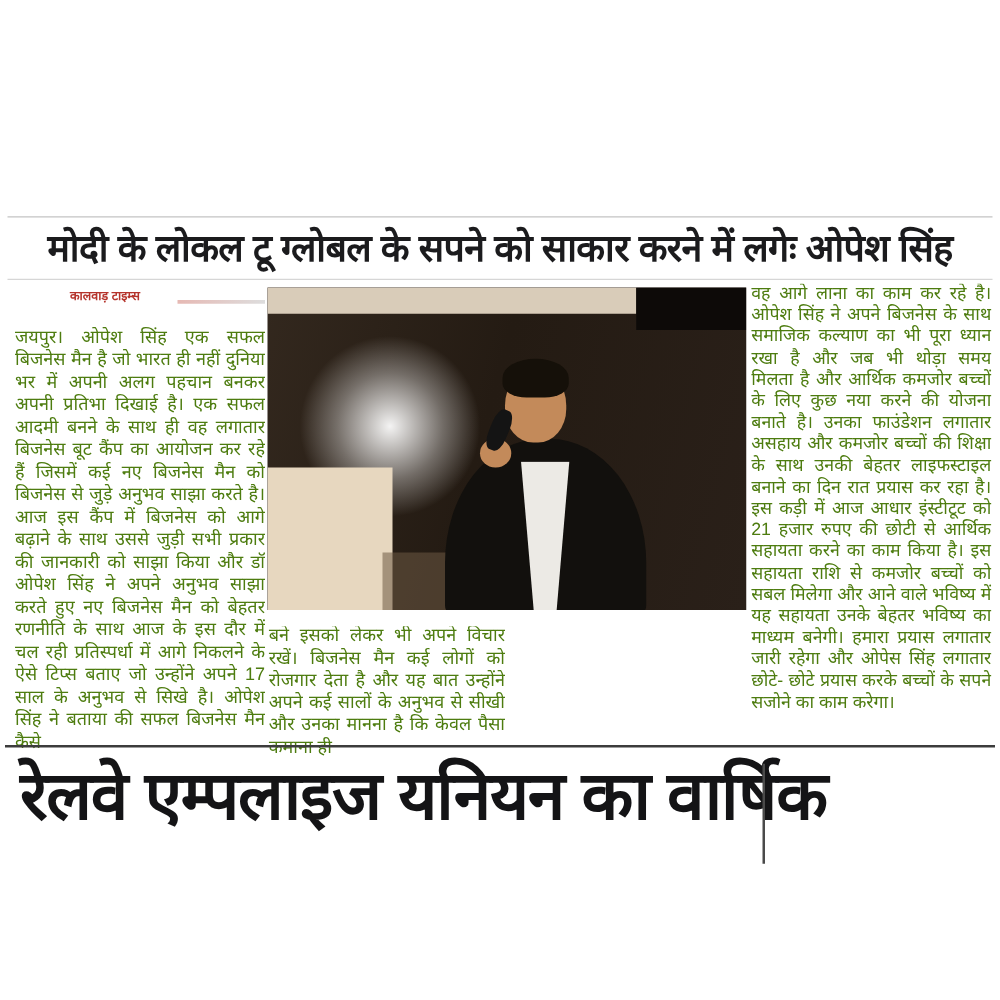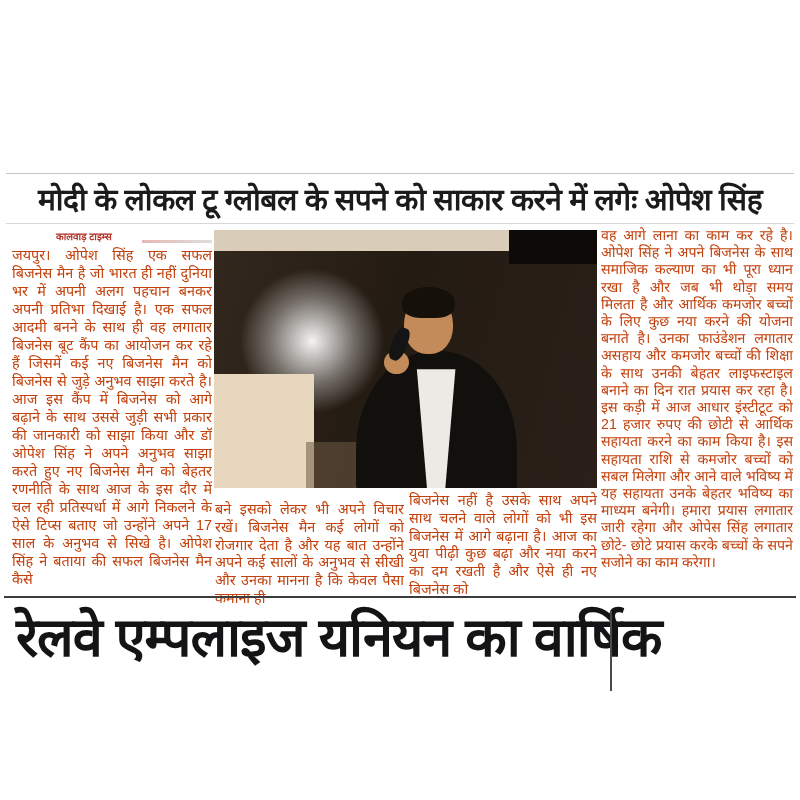--- a/index.html
+++ b/index.html
@@ -18,23 +18,23 @@
   .byline{
     position:absolute;left:56px;top:229px;
     font-size:10px;font-weight:bold;color:#b5342c;
   }
   .byline-line{
     position:absolute;left:142px;top:240px;width:70px;height:3px;
     background:linear-gradient(to right,#e6b9b4,#dddddd);
   }
   .col{
     position:absolute;font-size:14.4px;line-height:18px;text-align:justify;
-    color:#c2410c;overflow:hidden;
+    color:#4d7c0f;overflow:hidden;
   }
-  .col-left{left:12px;top:246px;width:200px;height:345px;}
+  .col-left{left:12px;top:261px;width:200px;height:345px;}
   .col-mid-left{left:215px;top:501px;width:189px;height:108px;line-height:17.8px;}
   .col-mid-right{left:409px;top:492px;width:188px;height:108px;line-height:17.8px;}
   .col-right{left:601px;top:227px;width:192px;height:380px;font-size:14.2px;line-height:17.2px;}
   
   .photo{
     position:absolute;left:214px;top:230px;width:383px;height:258px;
     background:linear-gradient(105deg,#33281e 0%,#241b13 45%,#2a2019 100%);
     overflow:hidden;
   }
   .photo .top-strip{position:absolute;left:0;top:0;width:77%;height:8%;background:#d9ccb9;}
@@ -100,20 +100,19 @@
     <div class="floor-shade"></div>
     <div class="jacket"></div>
     <div class="shirt"></div>
     <div class="head"></div>
     <div class="hair"></div>
     <div class="hand"></div>
     <div class="mic"></div>
   </div>
 
   <div class="col col-mid-left">बने इसको लेकर भी अपने विचार रखें। बिजनेस मैन कई लोगों को रोजगार देता है और यह बात उन्होंने अपने कई सालों के अनुभव से सीखी और उनका मानना है कि केवल पैसा कमाना ही</div>
-  <div class="col col-mid-right">बिजनेस नहीं है उसके साथ अपने साथ चलने वाले लोगों को भी इस बिजनेस में आगे बढ़ाना है। आज का युवा पीढ़ी कुछ बढ़ा और नया करने का दम रखती है और ऐसे ही नए बिजनेस को</div>
   <div class="col col-right">वह आगे लाना का काम कर रहे है। ओपेश सिंह ने अपने बिजनेस के साथ समाजिक कल्याण का भी पूरा ध्यान रखा है और जब भी थोड़ा समय मिलता है और आर्थिक कमजोर बच्चों के लिए कुछ नया करने की योजना बनाते है। उनका फाउंडेशन लगातार असहाय और कमजोर बच्चों की शिक्षा के साथ उनकी बेहतर लाइफस्टाइल बनाने का दिन रात प्रयास कर रहा है। इस कड़ी में आज आधार इंस्टीटूट को 21 हजार रुपए की छोटी से आर्थिक सहायता करने का काम किया है। इस सहायता राशि से कमजोर बच्चों को सबल मिलेगा और आने वाले भविष्य में यह सहायता उनके बेहतर भविष्य का माध्यम बनेगी। हमारा प्रयास लगातार जारी रहेगा और ओपेस सिंह लगातार छोटे- छोटे प्रयास करके बच्चों के सपने सजोने का काम करेगा।</div>
 
   <div class="rule rule-bottom"></div>
   <h2 class="next-headline">रेलवे एम्पलाइज यनियन का वार्षिक</h2>
   <div class="vrule-bottom"></div>
 
 </div>
 
 </body></html>

